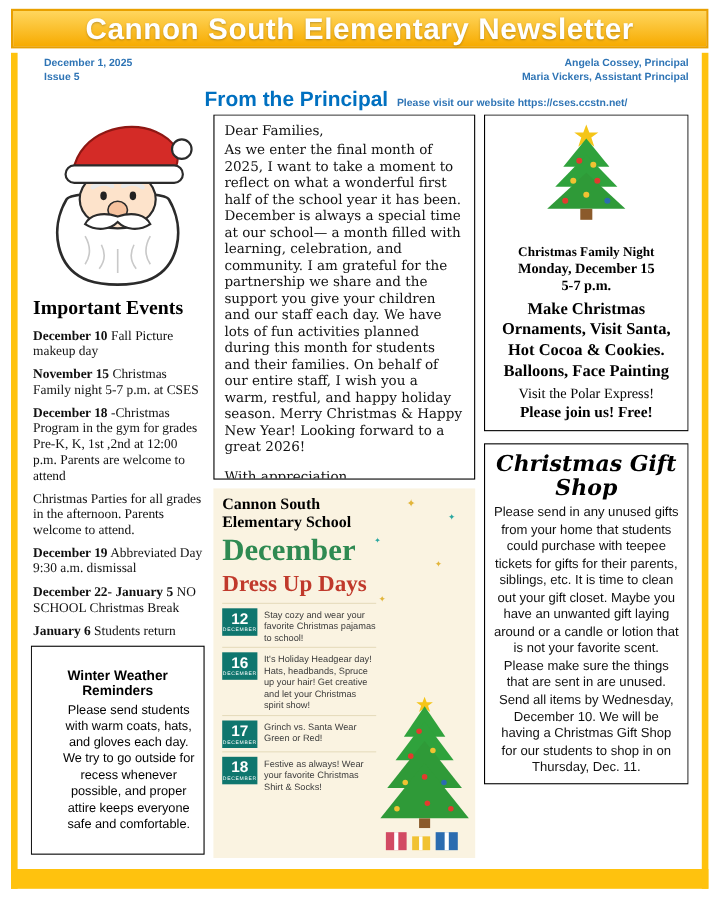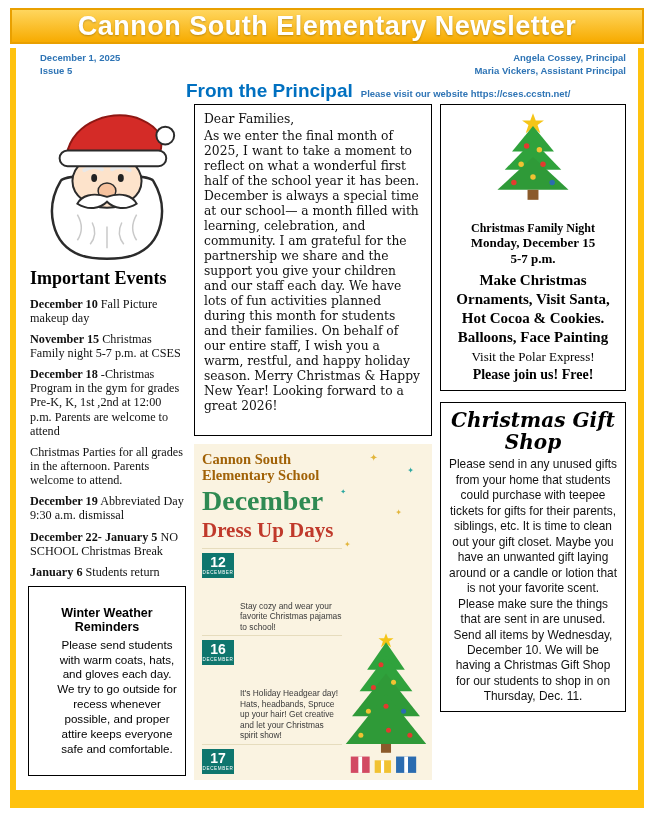--- a/index.html
+++ b/index.html
@@ -44,29 +44,29 @@
   .winter-box .wb-title { font-weight:bold; font-size:12.5px; line-height:1.15; margin-bottom:3px; }
   .winter-box .wb-body { font-size:11.6px; line-height:1.28;margin-left:20px; }
 
   
   .letter-box { border:1.5px solid #000; box-sizing:border-box; height:332px; padding:7px 9px; overflow:hidden;
     font-family:"DejaVu Serif",serif; font-size:12.3px; line-height:1.22; color:#111; }
   .letter-box p { margin:0 0 10px; }
   .letter-box .body-par { margin-bottom:12px; }
 
   .flyer { position:relative; margin-top:8px; box-sizing:border-box; height:336px; background:#faf3e1; overflow:hidden; padding:8px 8px 4px; }
-  .flyer .school { color:#a16207; font-family:"Liberation Serif",serif; font-weight:bold; font-size:14.5px; line-height:1.1; }
+  .flyer .school { color:#000000; font-family:"Liberation Serif",serif; font-weight:bold; font-size:14.5px; line-height:1.1; }
   .flyer .month { color:#2f8a52; font-family:"Liberation Serif",serif; font-weight:bold; font-size:28px; line-height:1.05; margin-top:2px; }
   .flyer .flyer-title { color:#c0392b; font-family:"Liberation Serif",serif; font-weight:bold; font-size:21px; margin:3px 0 5px; }
   .dud-row { display:flex; gap:6px; align-items:flex-start; border-top:1px solid #e6dcbd; padding:4px 0 3px; width:140px; }
   .dud-row:first-of-type { border-top:none; }
   .date-chip { flex:0 0 32px; background:#0f766e; color:#fff; text-align:center; padding:2px 0 3px; }
   .date-chip .num { font-size:14px; font-weight:bold; line-height:1; }
   .date-chip .mon { font-size:4.6px; letter-spacing:.6px; margin-top:1px; }
-  .dud-text { font-size:8.4px; line-height:1.25; color:#3a3a3a; padding-top:1px;margin-top:47px; }
+  .dud-text { font-size:8.4px; line-height:1.25; color:#3a3a3a; padding-top:1px; }
   .flyer-tree { position:absolute; right:2px; bottom:2px; }
   .sparkle { position:absolute; color:#e2b53a; font-size:10px; }
   .sparkle.teal { color:#2aa7a0; }
 
   
   .family-box { border:1.5px solid #000; box-sizing:border-box; padding:6px 5px 7px; text-align:center;
     font-family:"Liberation Serif",serif; color:#000; }
   .family-box .fn-title { font-weight:bold; font-size:12px; line-height:1.15; margin-top:15px; }
   .family-box .fn-when, .family-box .fn-time { font-weight:bold; font-size:13px; line-height:1.2; }
   .family-box .fn-acts { font-weight:bold; font-size:15px; line-height:1.28; margin-top:4px; }
@@ -137,20 +137,21 @@
         <div class="winter-box">
           <div class="wb-title">Winter Weather Reminders</div>
           <div class="wb-body">Please send students with warm coats, hats, and gloves each day. We try to go outside for recess whenever possible, and proper attire keeps everyone safe and comfortable.</div>
         </div>
       </div>
 
       <div class="col-mid">
         <div class="letter-box">
           <p style="margin-bottom:2px;">Dear Families,</p>
           <p class="body-par">As we enter the final month of 2025, I want to take a moment to reflect on what a wonderful first half of the school year it has been. December is always a special time at our school— a month filled with learning, celebration, and community. I am grateful for the partnership we share and the support you give your children and our staff each day. We have lots of fun activities planned during this month for students and their families. On behalf of our entire staff, I wish you a warm, restful, and happy holiday season. Merry Christmas &amp; Happy New Year! Looking forward to a great 2026!</p>
+          <p>With appreciation,</p>
 
         </div>
 
         <div class="flyer">
           <span class="sparkle" style="right:54px; top:8px;">✦</span>
           <span class="sparkle teal" style="right:18px; top:22px; font-size:8px;">✦</span>
           <span class="sparkle" style="right:30px; top:64px; font-size:8px;">✦</span>
           <span class="sparkle teal" style="right:86px; top:44px; font-size:7px;">✦</span>
           <span class="sparkle" style="left:150px; top:96px; font-size:8px;">✦</span>
 

